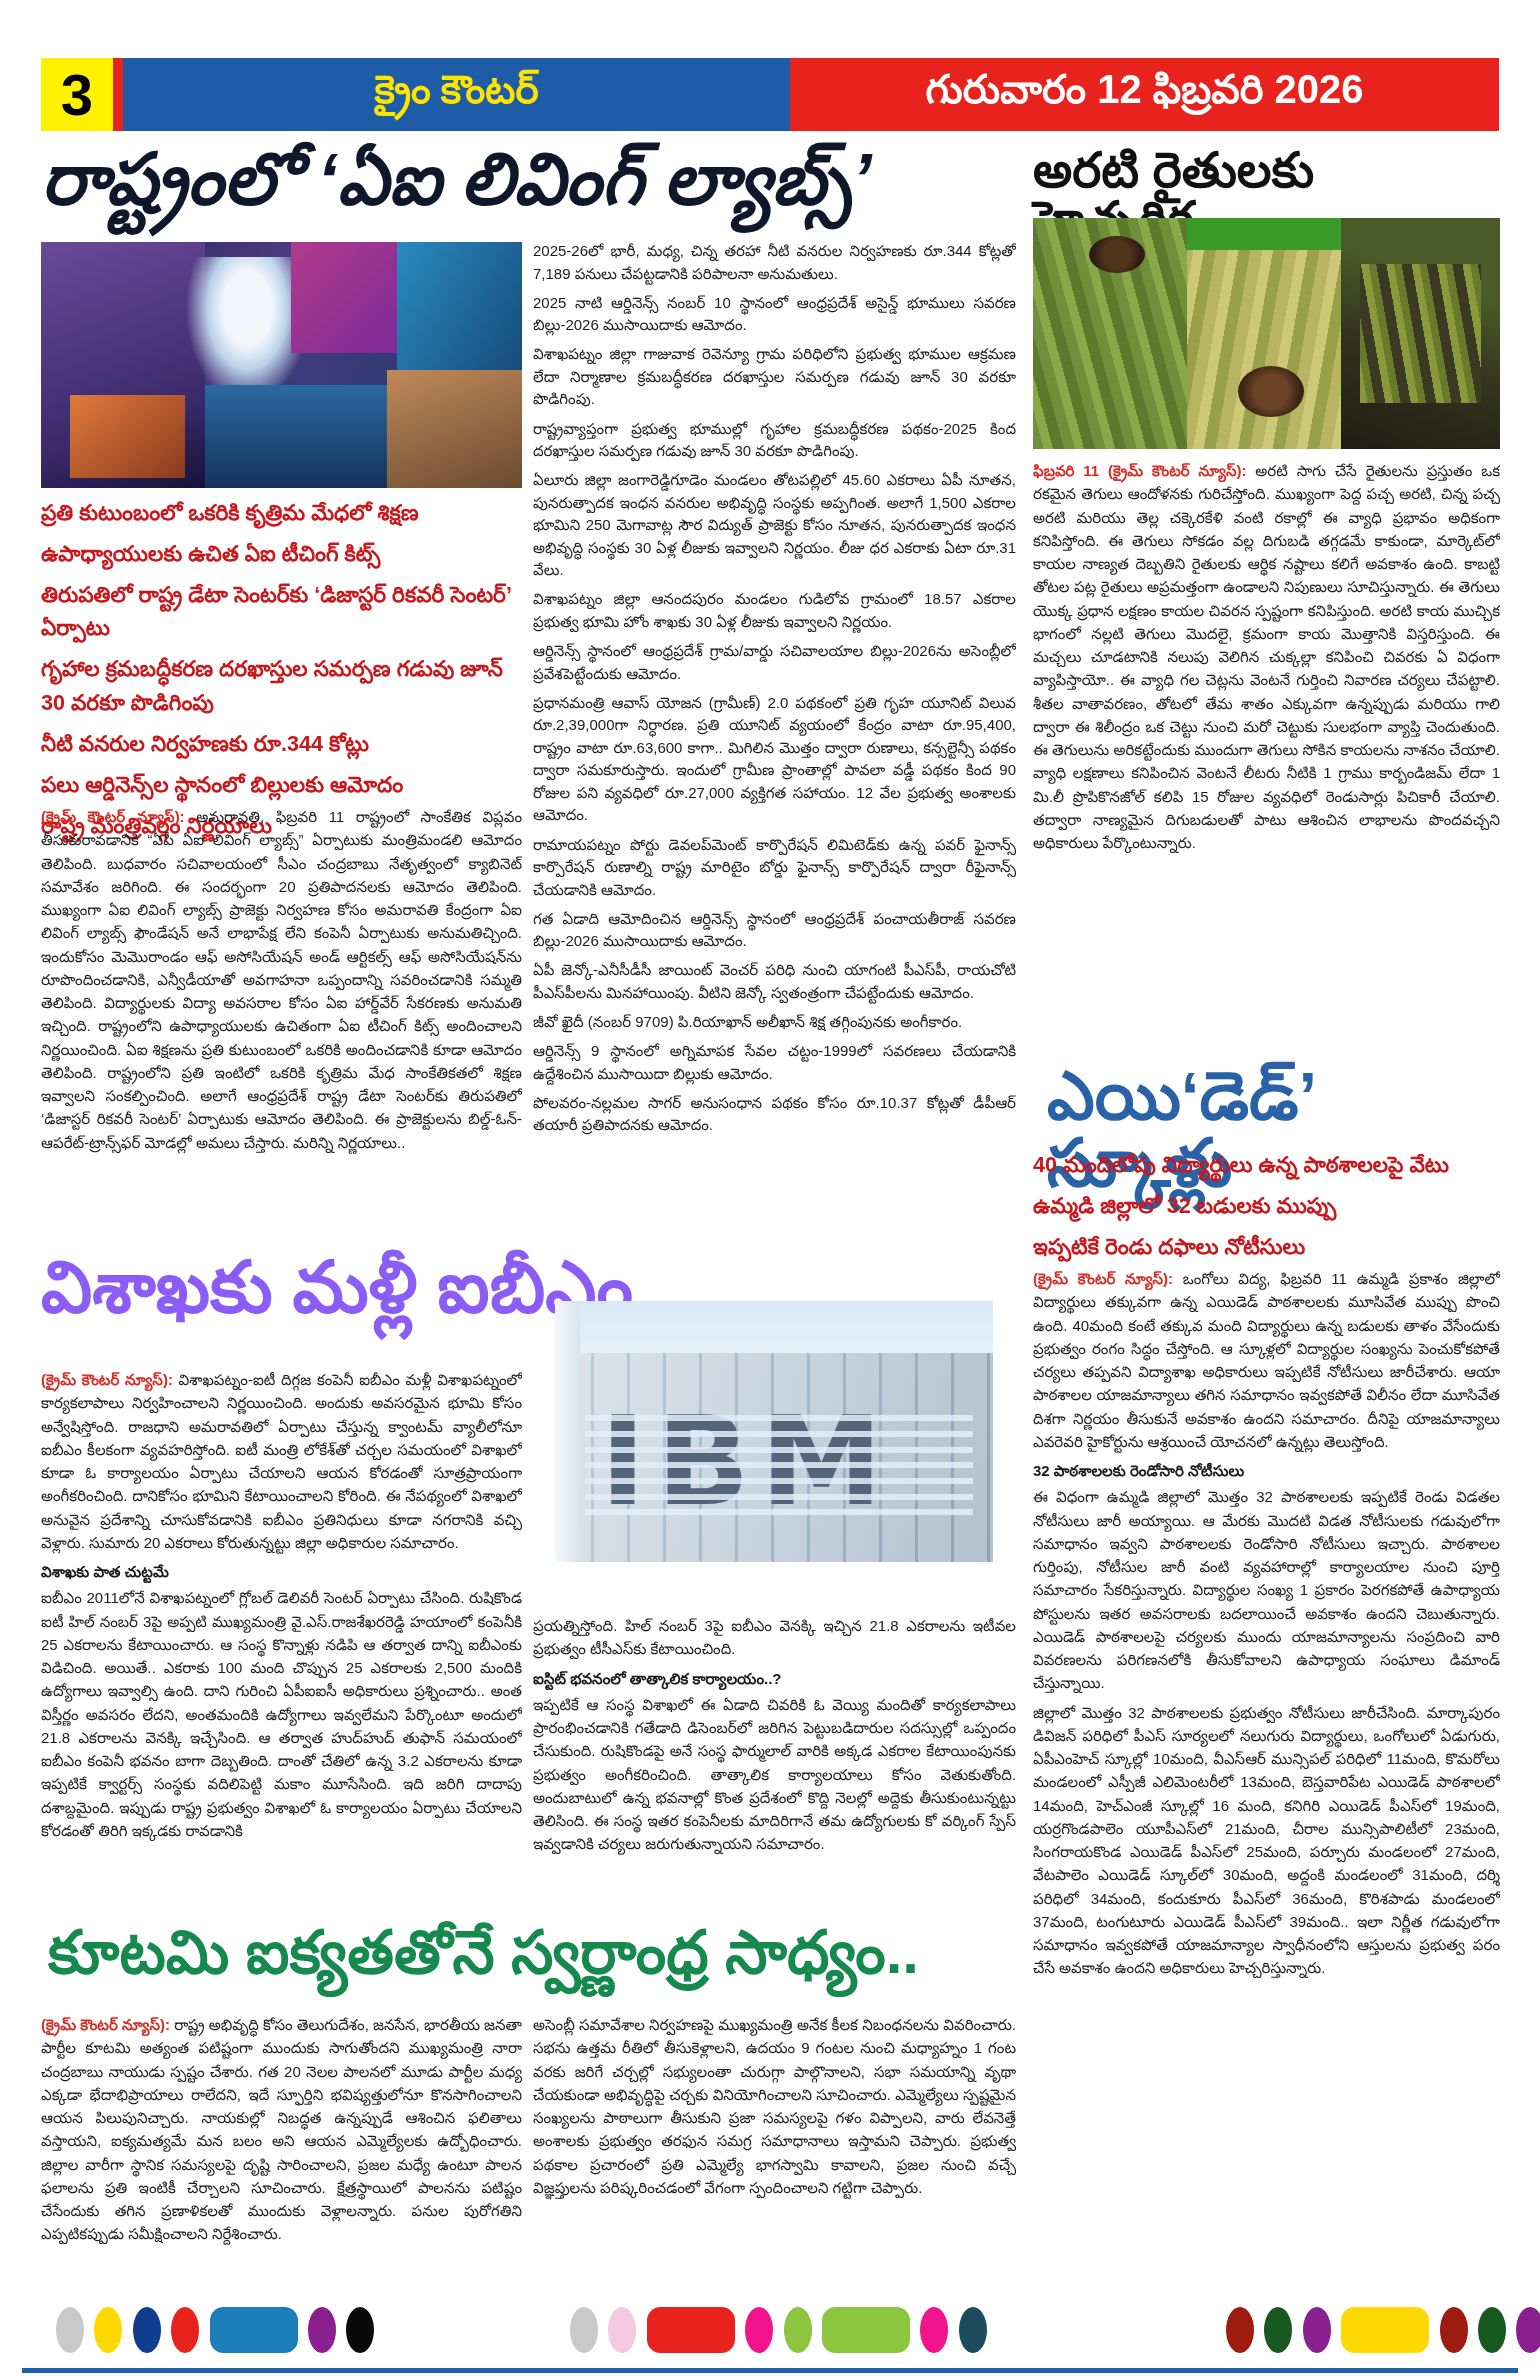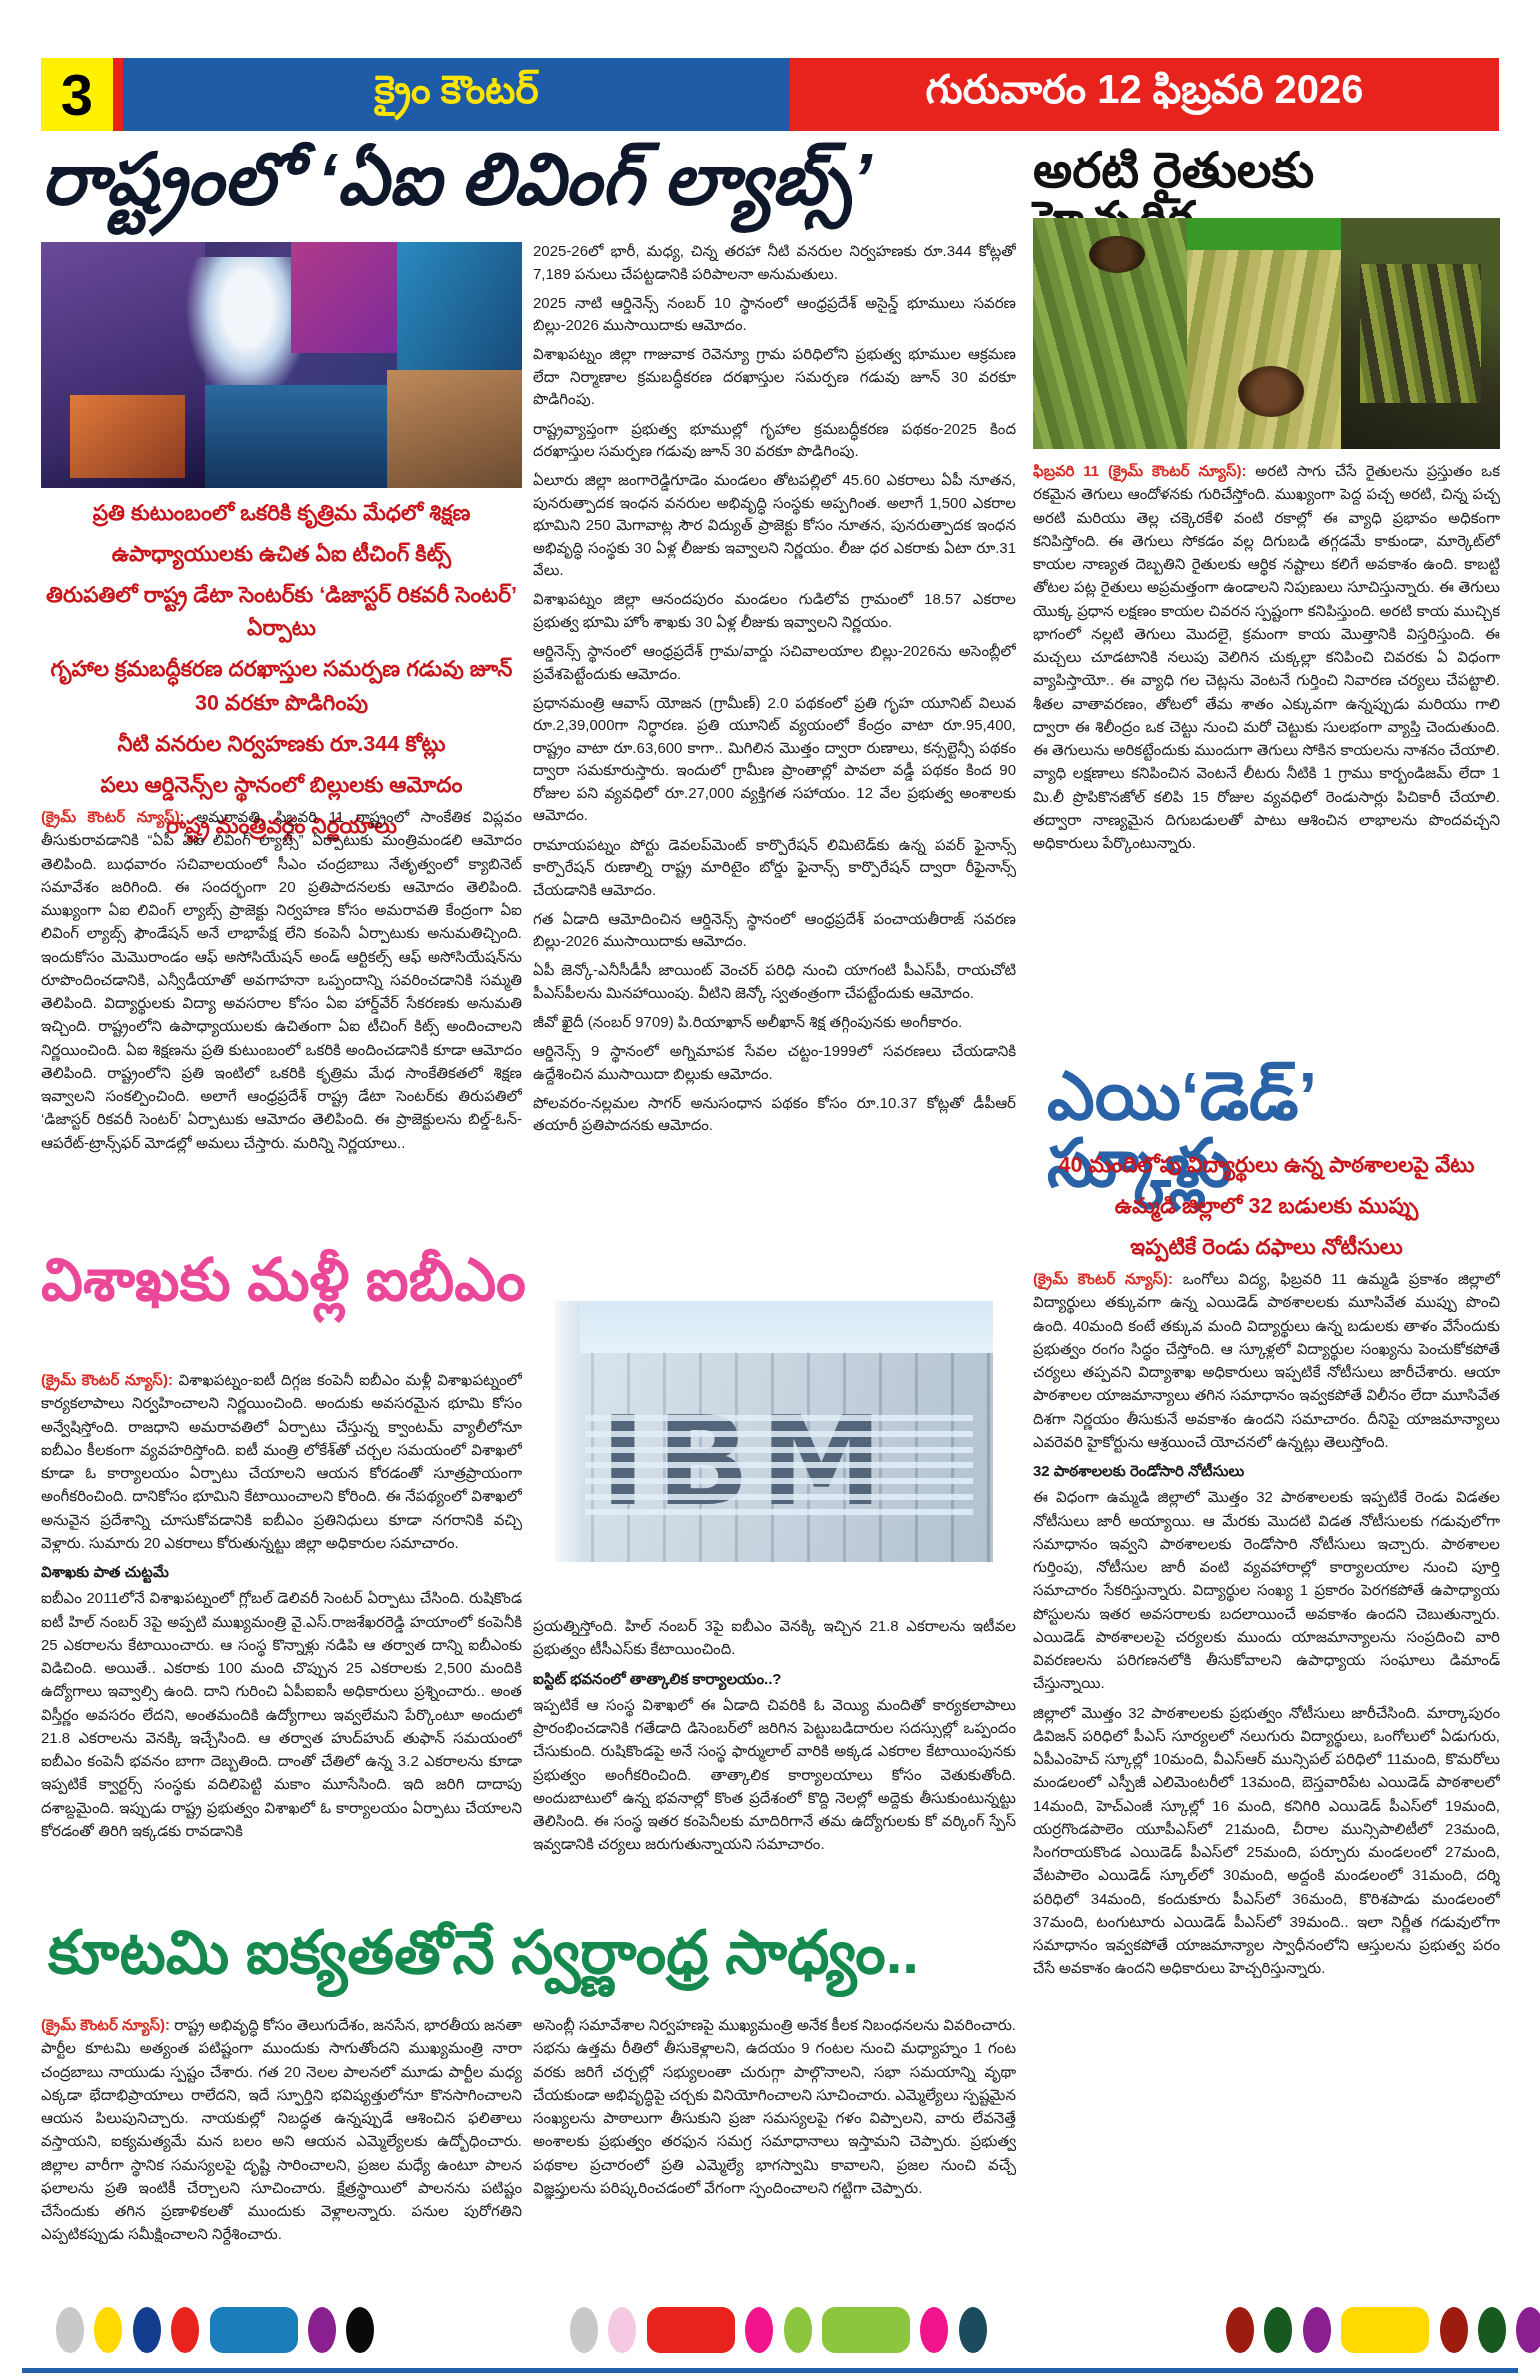--- a/index.html
+++ b/index.html
@@ -13,25 +13,25 @@
   .red-sliver{left:113px;top:58px;width:10.4px;height:73px;background:#e8231d;}
   .section-bar{left:123px;top:58px;width:667px;height:73px;background:#1e5ca8;
           display:flex;align-items:center;justify-content:center;font-family:Liberation Serif, serif;}
   .section-bar span{color:#ffe400;font-size:39px;font-weight:bold;}
   .date-bar{left:790px;top:58px;width:709px;height:73px;background:#e8231d;
           display:flex;align-items:center;justify-content:center;}
   .date-bar span{color:#ffffff;font-size:40px;font-weight:bold;}
   
   .hl-blue{color:#0f172a;font-weight:bold;font-size:72px;line-height:1.05;font-style:italic;}
   .hl-black{color:#111;font-weight:bold;font-size:49px;line-height:1.0;}
-  .hl-magenta{color:#ec4899;font-weight:bold;font-size:59px;line-height:1.0;}
+  .hl-magenta{color:#8b5cf6;font-weight:bold;font-size:72px;line-height:1.0;}
   .hl-green{color:#168a4e;font-weight:bold;font-size:60px;line-height:1.0;}
   .hl-aided{color:#2a62a8;font-weight:bold;font-size:67px;line-height:1.0;}
   
-  .subhead-red div{color:#c9171c;font-weight:bold;font-size:21.6px;line-height:1.55;margin-bottom:7.5px;text-align:center;}
+  .subhead-red div{color:#c9171c;font-weight:bold;font-size:21.6px;line-height:1.55;margin-bottom:7.5px;}
   .body-txt{font-size:15px;line-height:1.55;text-align:justify;overflow:hidden;}
   .body-txt .byline{color:#d92b21;font-weight:bold;}
   .body-txt .inline-sub{font-weight:bold;display:block;margin:6px 0 3px 0;}
   .cab-list div{font-size:15px;line-height:1.5;text-align:justify;margin-bottom:6.7px;}
   
   .photo{overflow:hidden;}
   .ai-photo{background:linear-gradient(120deg,#2a2350 0%,#4a3a80 40%,#1a3a6a 100%);}
   .ai-tile{position:absolute;}
   .banana-photo{background:linear-gradient(90deg,#5a7a2e 0%,#88a84a 30%,#b0b05a 52%,#8a9a3a 66%,#3a3a22 100%);}
   .ibm-photo{background:linear-gradient(#d8e9f5,#f2f8fc 38%,#cfe0ee);}

